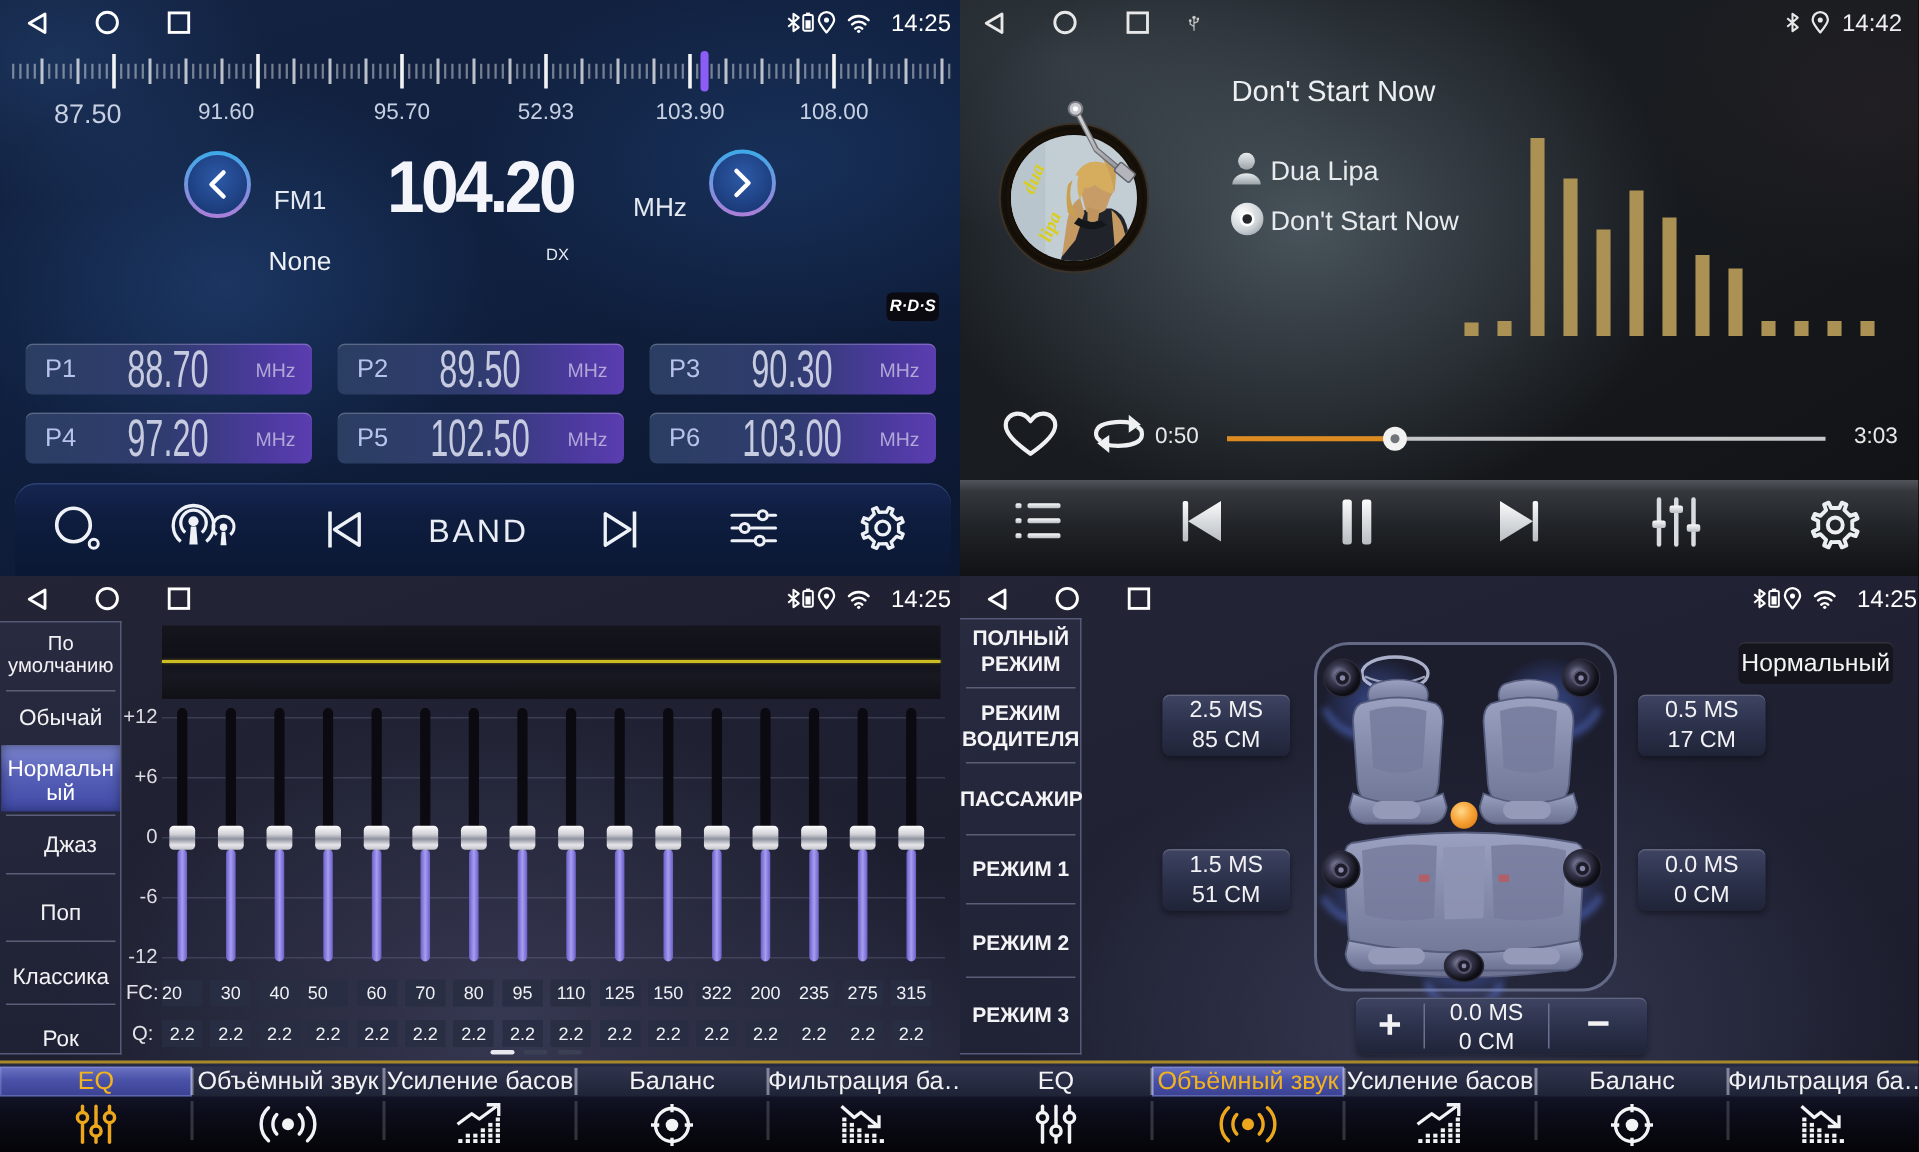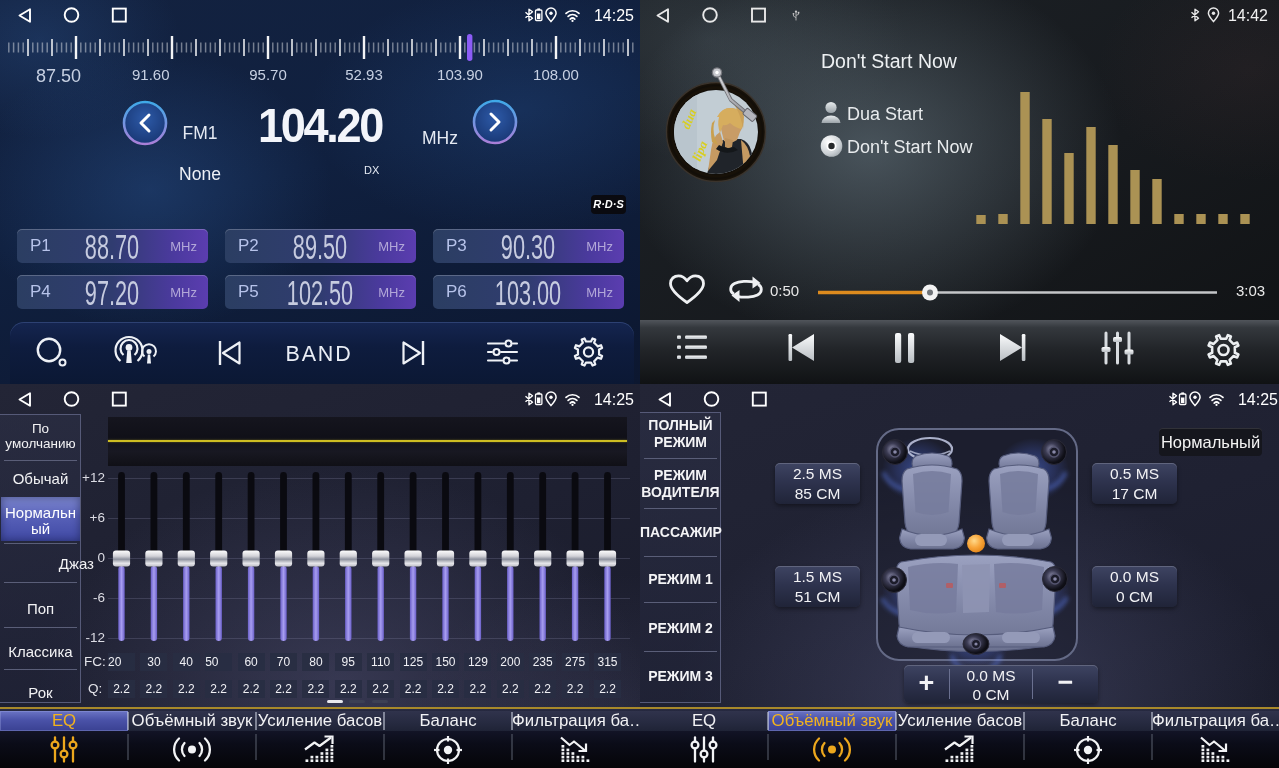--- a/index.html
+++ b/index.html
@@ -346,21 +346,21 @@
     <svg class="ab" style="left:180px;top:100px" width="24" height="25">
 <defs>
         <linearGradient id="pg" x1="0" y1="0" x2="0" y2="1">
           <stop offset="0" stop-color="#e8ecee"></stop>
           <stop offset="1" stop-color="#9aa2a8"></stop>
         </linearGradient>
       </defs>
 <circle cx="11" cy="7.5" r="5.6" fill="url(#pg)"></circle>
 <path d="M1.5 23 a9.5 7.5 0 0 1 19 0 Z" fill="url(#pg)"></path>
 </svg>
-    <div class="ab" style="left:207px;top:104px;font-size:18px;color:#e8ebed">Dua Start</div>
+    <div class="ab" style="left:207px;top:104px;font-size:18px;color:#e8ebed">Dua Lipa</div>
     <svg class="ab" style="left:180px;top:134px" width="24" height="24">
 <defs>
         <radialGradient id="dg" cx="0.35" cy="0.3" r="0.9">
           <stop offset="0" stop-color="#fdfdfd"></stop>
           <stop offset="0.6" stop-color="#cdd2d6"></stop>
           <stop offset="1" stop-color="#8f979d"></stop>
         </radialGradient>
       </defs>
 <circle cx="11.5" cy="12" r="10.8" fill="url(#dg)"></circle>
 <circle cx="11.5" cy="12" r="5" fill="#fff"></circle>
@@ -468,21 +468,21 @@
     <div class="ab" style="left:4px;top:112.5px;width:73px;height:1px;background:#5a5e78"></div>
     <div class="ab" style="left:4px;top:159px;width:73px;height:1px;background:#5a5e78"></div>
     <div class="ab" style="left:4px;top:197.5px;width:73px;height:1px;background:#5a5e78"></div>
     <div class="ab" style="left:4px;top:242.5px;width:73px;height:1px;background:#5a5e78"></div>
     <div class="ab" style="left:4px;top:285px;width:73px;height:1px;background:#5a5e78"></div>
     <div class="ab" style="left:1px;top:113px;width:79px;height:44px;
 background:linear-gradient(180deg,#7e88d0 0%,#5760b8 45%,#4049a4 100%);box-shadow:inset 0 0 8px rgba(20,25,60,0.55)"></div>
     <div class="ab" style="left:0;top:37px;width:81px;text-align:center;font-size:13.5px;line-height:15px;color:#f2f2f4">По<br>умолчанию</div>
     <div class="ab" style="left:0;top:86px;width:81px;text-align:center;font-size:15px;color:#f2f2f4">Обычай</div>
     <div class="ab" style="left:0;top:121px;width:81px;text-align:center;font-size:15px;line-height:16px;color:#ffffff">Нормальн<br>ый</div>
-    <div class="ab" style="left:0;top:171px;width:94px;text-align:right;font-size:15px;color:#f2f2f4">Джаз</div>
+    <div class="ab" style="left:0;top:171px;width:94px;text-align:center;font-size:15px;color:#f2f2f4">Джаз</div>
     <div class="ab" style="left:0;top:216px;width:81px;text-align:center;font-size:15px;color:#f2f2f4">Поп</div>
     <div class="ab" style="left:0;top:259px;width:81px;text-align:center;font-size:15px;color:#f2f2f4">Классика</div>
     <div class="ab" style="left:0;top:300px;width:81px;text-align:center;font-size:15px;color:#f2f2f4">Рок</div>
     <div class="ab" style="left:108px;top:33px;width:519px;height:49px;background:
 linear-gradient(180deg,#15151e 0%,#101018 40%,#181822 70%,#101016 100%)">
 <div class="ab" style="left:0;top:23px;width:519px;height:1.8px;background:#cdbd22;box-shadow:0 0 2px rgba(205,190,34,0.5)"></div>
 </div>
     <div class="ab" style="left:108px;top:94px;width:522px;height:1px;background:rgba(130,130,160,0.28)"></div>
     <div class="ab" style="left:60px;top:86px;width:45px;text-align:right;font-size:13.5px;color:#dcdce4">+12</div>
     <div class="ab" style="left:108px;top:134px;width:522px;height:1px;background:rgba(130,130,160,0.28)"></div>
@@ -574,21 +574,21 @@
     <div class="ab" style="left:302.4px;top:269px;width:27px;height:18px;background:rgba(40,45,66,0.9);text-align:center;font-size:12px;line-height:18px;color:#f0f0f4">80</div>
     <div class="ab" style="left:302.4px;top:296px;width:27px;height:18px;background:rgba(40,45,66,0.9);text-align:center;font-size:12px;line-height:18px;color:#f0f0f4">2.2</div>
     <div class="ab" style="left:334.8px;top:269px;width:27px;height:18px;background:rgba(40,45,66,0.9);text-align:center;font-size:12px;line-height:18px;color:#f0f0f4">95</div>
     <div class="ab" style="left:334.8px;top:296px;width:27px;height:18px;background:rgba(40,45,66,0.9);text-align:center;font-size:12px;line-height:18px;color:#f0f0f4">2.2</div>
     <div class="ab" style="left:367.2px;top:269px;width:27px;height:18px;background:rgba(40,45,66,0.9);text-align:center;font-size:12px;line-height:18px;color:#f0f0f4">110</div>
     <div class="ab" style="left:367.2px;top:296px;width:27px;height:18px;background:rgba(40,45,66,0.9);text-align:center;font-size:12px;line-height:18px;color:#f0f0f4">2.2</div>
     <div class="ab" style="left:399.6px;top:269px;width:27px;height:18px;background:rgba(40,45,66,0.9);text-align:center;font-size:12px;line-height:18px;color:#f0f0f4">125</div>
     <div class="ab" style="left:399.6px;top:296px;width:27px;height:18px;background:rgba(40,45,66,0.9);text-align:center;font-size:12px;line-height:18px;color:#f0f0f4">2.2</div>
     <div class="ab" style="left:432.0px;top:269px;width:27px;height:18px;background:rgba(40,45,66,0.9);text-align:center;font-size:12px;line-height:18px;color:#f0f0f4">150</div>
     <div class="ab" style="left:432.0px;top:296px;width:27px;height:18px;background:rgba(40,45,66,0.9);text-align:center;font-size:12px;line-height:18px;color:#f0f0f4">2.2</div>
-    <div class="ab" style="left:464.4px;top:269px;width:27px;height:18px;background:rgba(40,45,66,0.9);text-align:center;font-size:12px;line-height:18px;color:#f0f0f4">129</div>
+    <div class="ab" style="left:464.4px;top:269px;width:27px;height:18px;background:rgba(40,45,66,0.9);text-align:center;font-size:12px;line-height:18px;color:#f0f0f4">322</div>
     <div class="ab" style="left:464.4px;top:296px;width:27px;height:18px;background:rgba(40,45,66,0.9);text-align:center;font-size:12px;line-height:18px;color:#f0f0f4">2.2</div>
     <div class="ab" style="left:496.8px;top:269px;width:27px;height:18px;background:rgba(40,45,66,0.9);text-align:center;font-size:12px;line-height:18px;color:#f0f0f4">200</div>
     <div class="ab" style="left:496.8px;top:296px;width:27px;height:18px;background:rgba(40,45,66,0.9);text-align:center;font-size:12px;line-height:18px;color:#f0f0f4">2.2</div>
     <div class="ab" style="left:529.2px;top:269px;width:27px;height:18px;background:rgba(40,45,66,0.9);text-align:center;font-size:12px;line-height:18px;color:#f0f0f4">235</div>
     <div class="ab" style="left:529.2px;top:296px;width:27px;height:18px;background:rgba(40,45,66,0.9);text-align:center;font-size:12px;line-height:18px;color:#f0f0f4">2.2</div>
     <div class="ab" style="left:561.6px;top:269px;width:27px;height:18px;background:rgba(40,45,66,0.9);text-align:center;font-size:12px;line-height:18px;color:#f0f0f4">275</div>
     <div class="ab" style="left:561.6px;top:296px;width:27px;height:18px;background:rgba(40,45,66,0.9);text-align:center;font-size:12px;line-height:18px;color:#f0f0f4">2.2</div>
     <div class="ab" style="left:594.0px;top:269px;width:27px;height:18px;background:rgba(40,45,66,0.9);text-align:center;font-size:12px;line-height:18px;color:#f0f0f4">315</div>
     <div class="ab" style="left:594.0px;top:296px;width:27px;height:18px;background:rgba(40,45,66,0.9);text-align:center;font-size:12px;line-height:18px;color:#f0f0f4">2.2</div>
     <div class="ab" style="left:327px;top:316px;width:16px;height:3px;border-radius:1.5px;background:#e8e8ee"></div>

